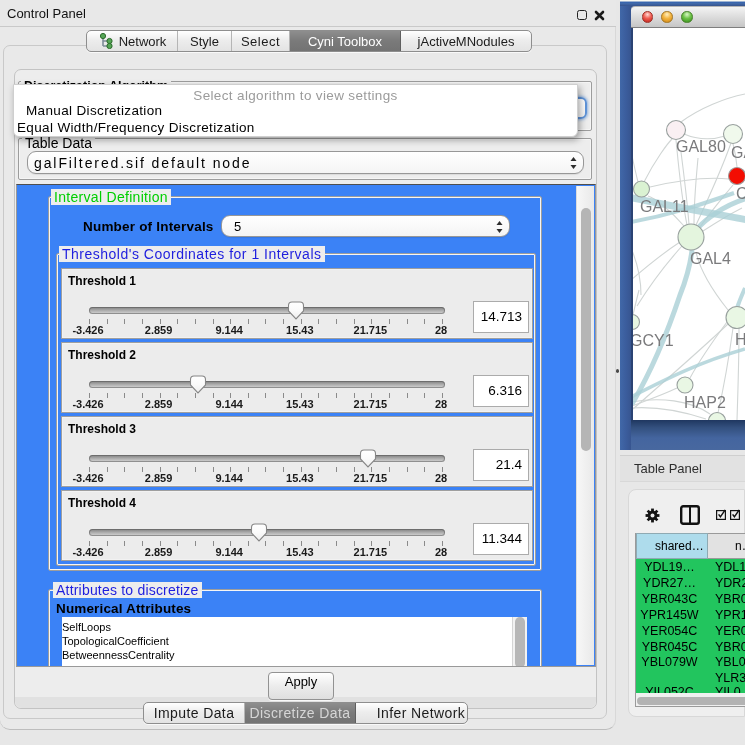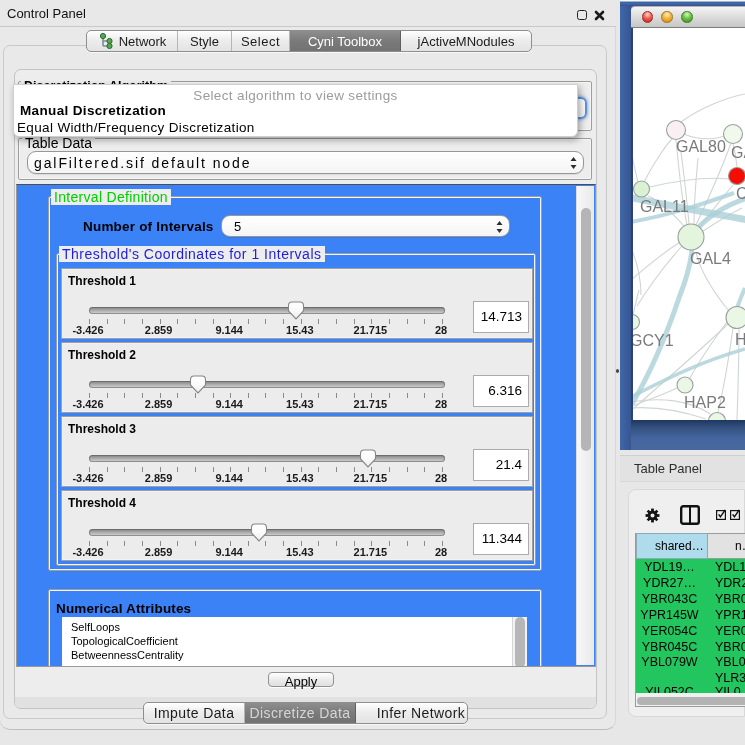--- a/index.html
+++ b/index.html
@@ -50,35 +50,35 @@
 .ticks { position:absolute; left:27px; top:50px; width:355px; height:5px;
   background:repeating-linear-gradient(to right,#8a8a8a 0 1px,transparent 1px 17.65px); }
 .tlab { position:absolute; top:55px; font-size:11px; font-weight:bold; color:#1a1a1a; transform:translateX(-50%); }
 .thumb { position:absolute; top:32px; width:17px; height:19px; transform:translateX(-50%); }
 .vbox { position:absolute; left:411px; top:32px; width:56px; height:32px; background:#fff;
   border:1px solid #ababab; font-size:13.5px; color:#000; text-align:right; padding-right:6px; line-height:30px; }
 
 
 #listbox { left:45px; top:432px; width:450px; height:51px; background:#fff; font-size:11px; color:#000;
   padding-top:4px; }
-#listbox div { padding-left:9px; height:14px; line-height:13px; }
+#listbox div { height:14px; line-height:13px; }
 #lbsb { left:495px; top:432px; width:15px; height:51px; background:#f2f2f2; border-left:1px solid #d5d5d5;}
 #lbsb div { position:absolute; left:2px; top:0px; width:10px; height:51px; background:#b7b7b7; border-radius:5px;}
 
 
-#applybtn { left:268px; top:672px; width:66px; height:15px; border:1px solid #929292; border-radius:4px;
+#applybtn { left:268px; top:672px; width:66px; height:28px; border:1px solid #929292; border-radius:4px;
   background:linear-gradient(#ffffff,#ececec 50%,#dfdfdf); font-size:13px; color:#000; text-align:center;
   line-height:17px; box-shadow:0 1px 0 rgba(255,255,255,.8); }
 
 
 #popup { left:13px; top:84px; width:565px; height:53px; background:#fff;
   border:1px solid #cfcfcf; border-radius:0 0 6px 6px; box-shadow:2px 3px 7px rgba(0,0,0,.35);
   font-size:13.5px; letter-spacing:.35px; }
 #popup .l1 { position:absolute; left:0; right:0; top:3px; text-align:center; color:#9b9b9b; }
-#popup .l2 { position:absolute; left:6px; top:18px; font-weight:bold; color:#000; }
+#popup .l2 { position:absolute; left:12px; top:18px; font-weight:normal; color:#000; }
 #popup .l3 { position:absolute; left:3px; top:35px; color:#000; }
 
 
 #scrollpane { left:16px; top:184px; width:580px; height:483px; border:1px solid #999; border-top:1px solid #4e4e4e; background:#3b82f6;
   overflow:hidden; }
 #spsb { position:absolute; right:1px; top:1px; width:18px; height:479px; background:linear-gradient(to right,#f7f7f7,#e9e9e9); border-left:1px solid #dcdcdc; }
 #spsb div { position:absolute; left:4px; top:22px; width:10px; height:243px; background:#b5b5b5; border-radius:5.5px; }
 
 
 #netwin { left:620px; top:0; width:125px; height:450px; background:linear-gradient(90deg,#4168a8 0px,#3b5d9d 6px,#375590 11px); }
@@ -226,20 +226,21 @@
         <span class="tlab" style="left:237.8px;">15.43</span>
         <span class="tlab" style="left:308.4px;">21.715</span>
         <span class="tlab" style="left:379px;">28</span>
       <svg class="thumb" style="left:197px;" viewBox="0 0 17 19">
           <path d="M1 4.5 Q1 1 4.5 1 L12.5 1 Q16 1 16 4.5 L16 10 L8.5 18 L1 10 Z" fill="url(#thg)" stroke="#868686" stroke-width="1.1"></path>
         </svg>
       <div class="vbox">11.344</div>
     </div>
 
     <div class="groupbox" style="left:31px; top:404px; width:494px; height:120px;"></div>
+    <div class="grouplab" style="left:36px; top:397px; color:#1e1ede; font-size:14px; letter-spacing:.2px;">Attributes to discretize</div>
     <div class="abs" style="left:39px; top:416px; font-weight:bold; font-size:13.5px; letter-spacing:.15px;">Numerical Attributes</div>
     <div class="abs" id="listbox">
       <div>SelfLoops</div>
       <div>TopologicalCoefficient</div>
       <div>BetweennessCentrality</div>
     </div>
     <div class="abs" id="lbsb">
         <div></div>
       </div>
   </div>

